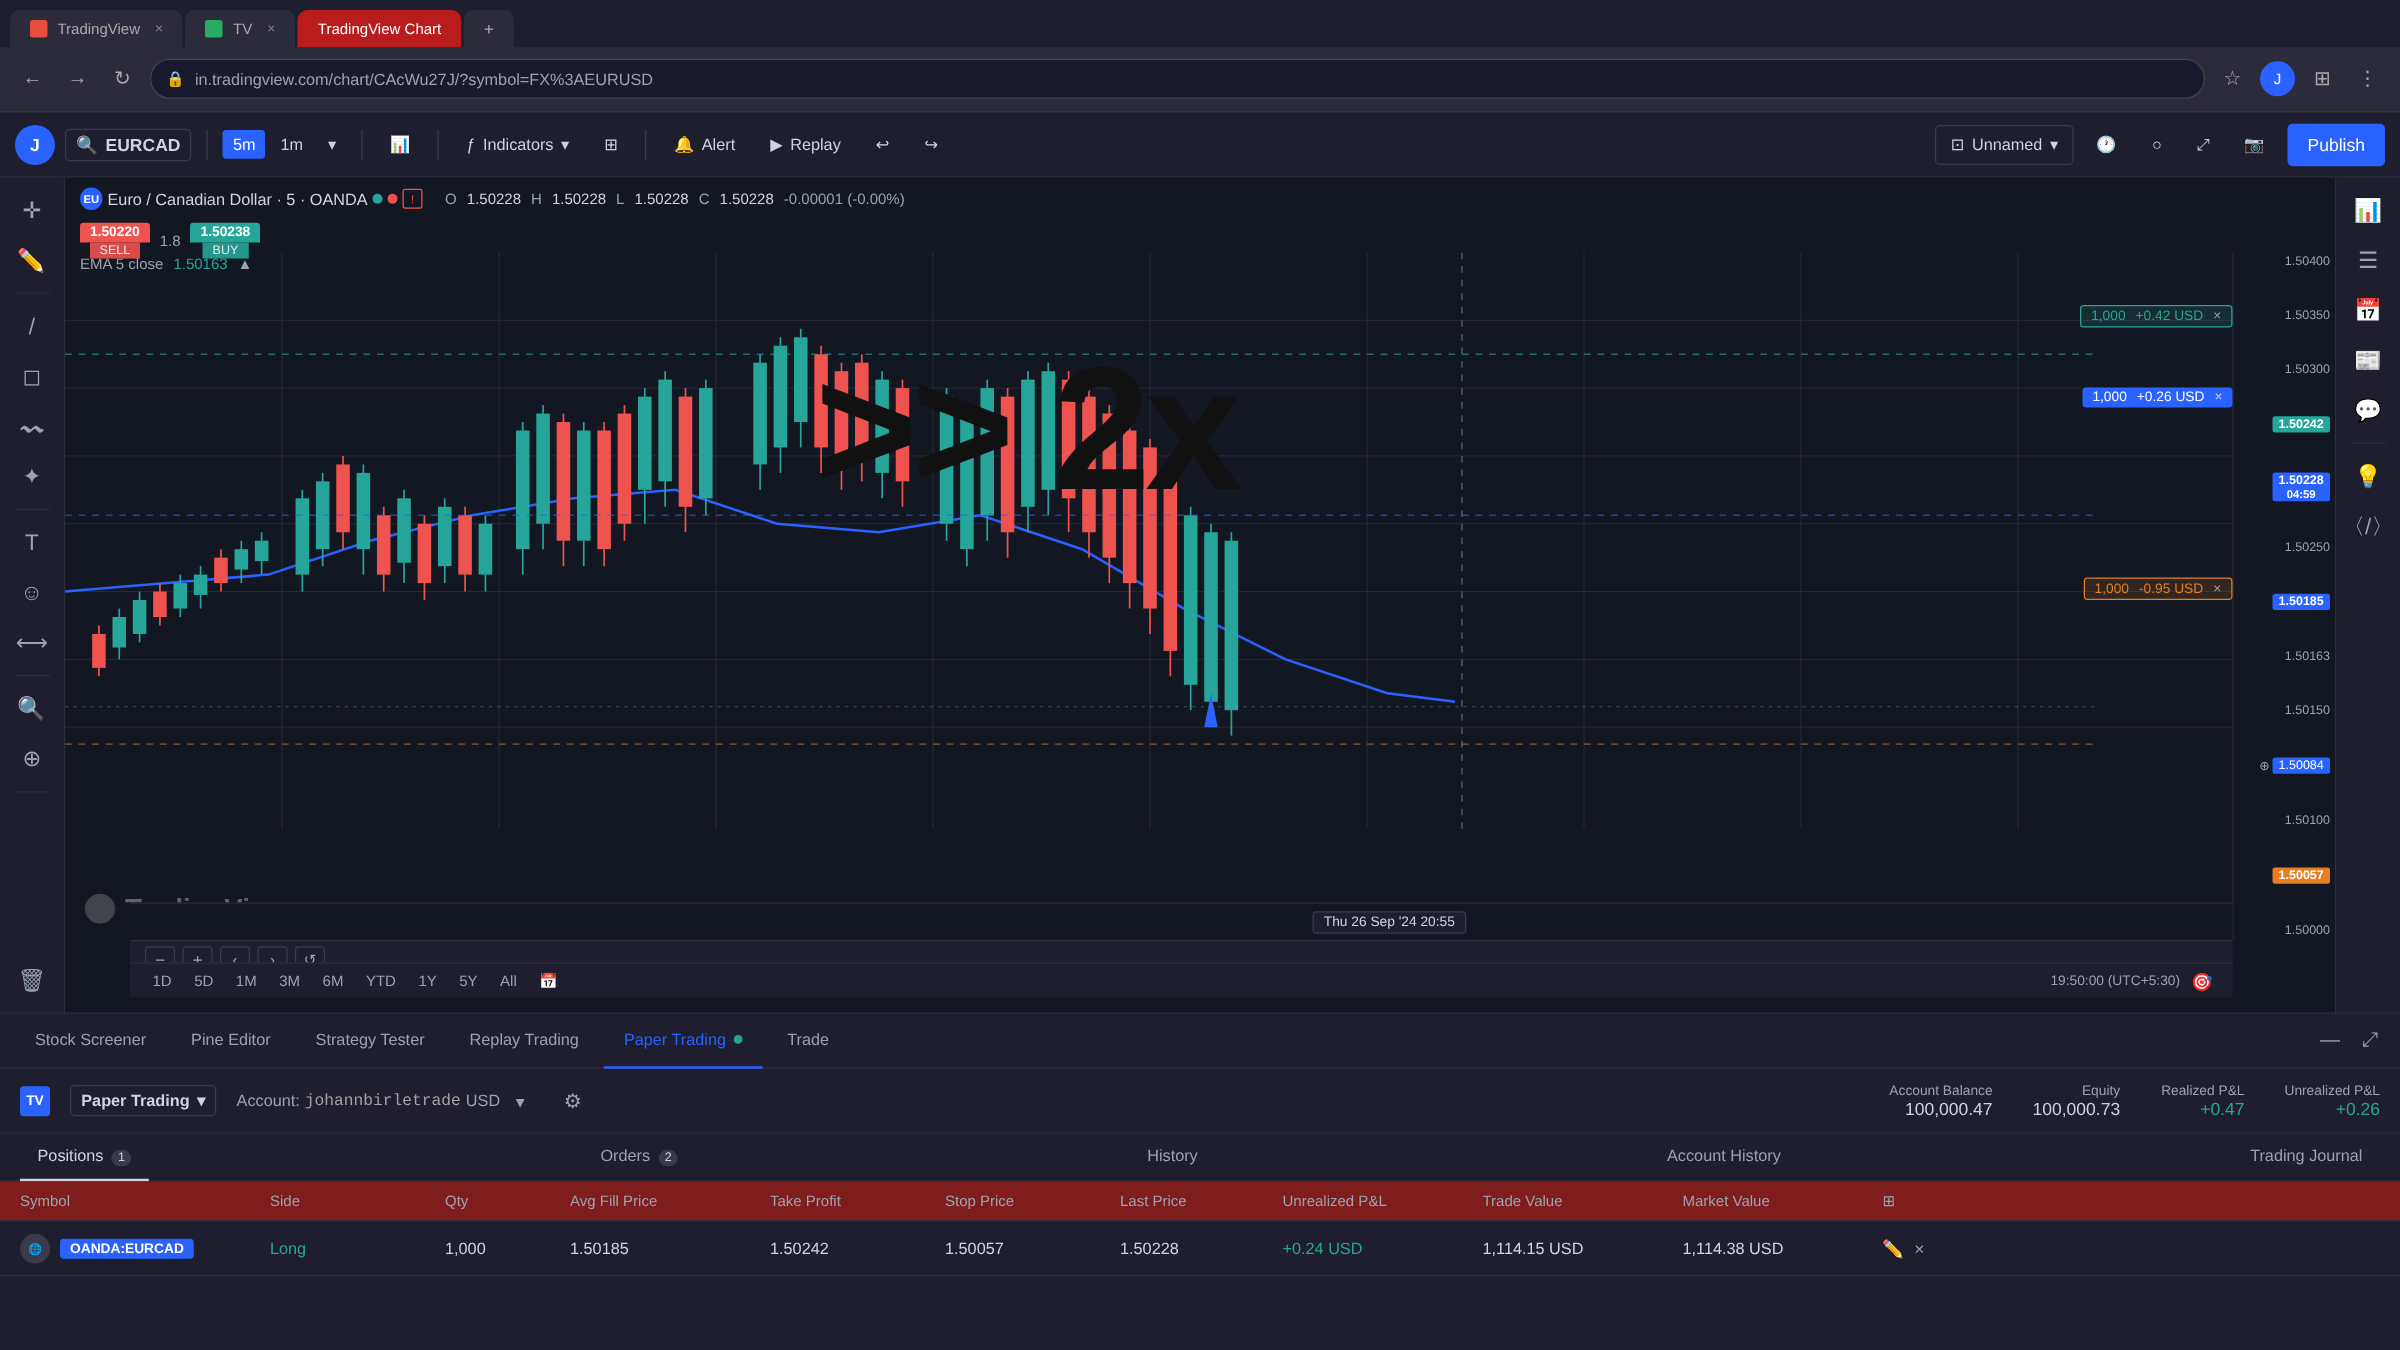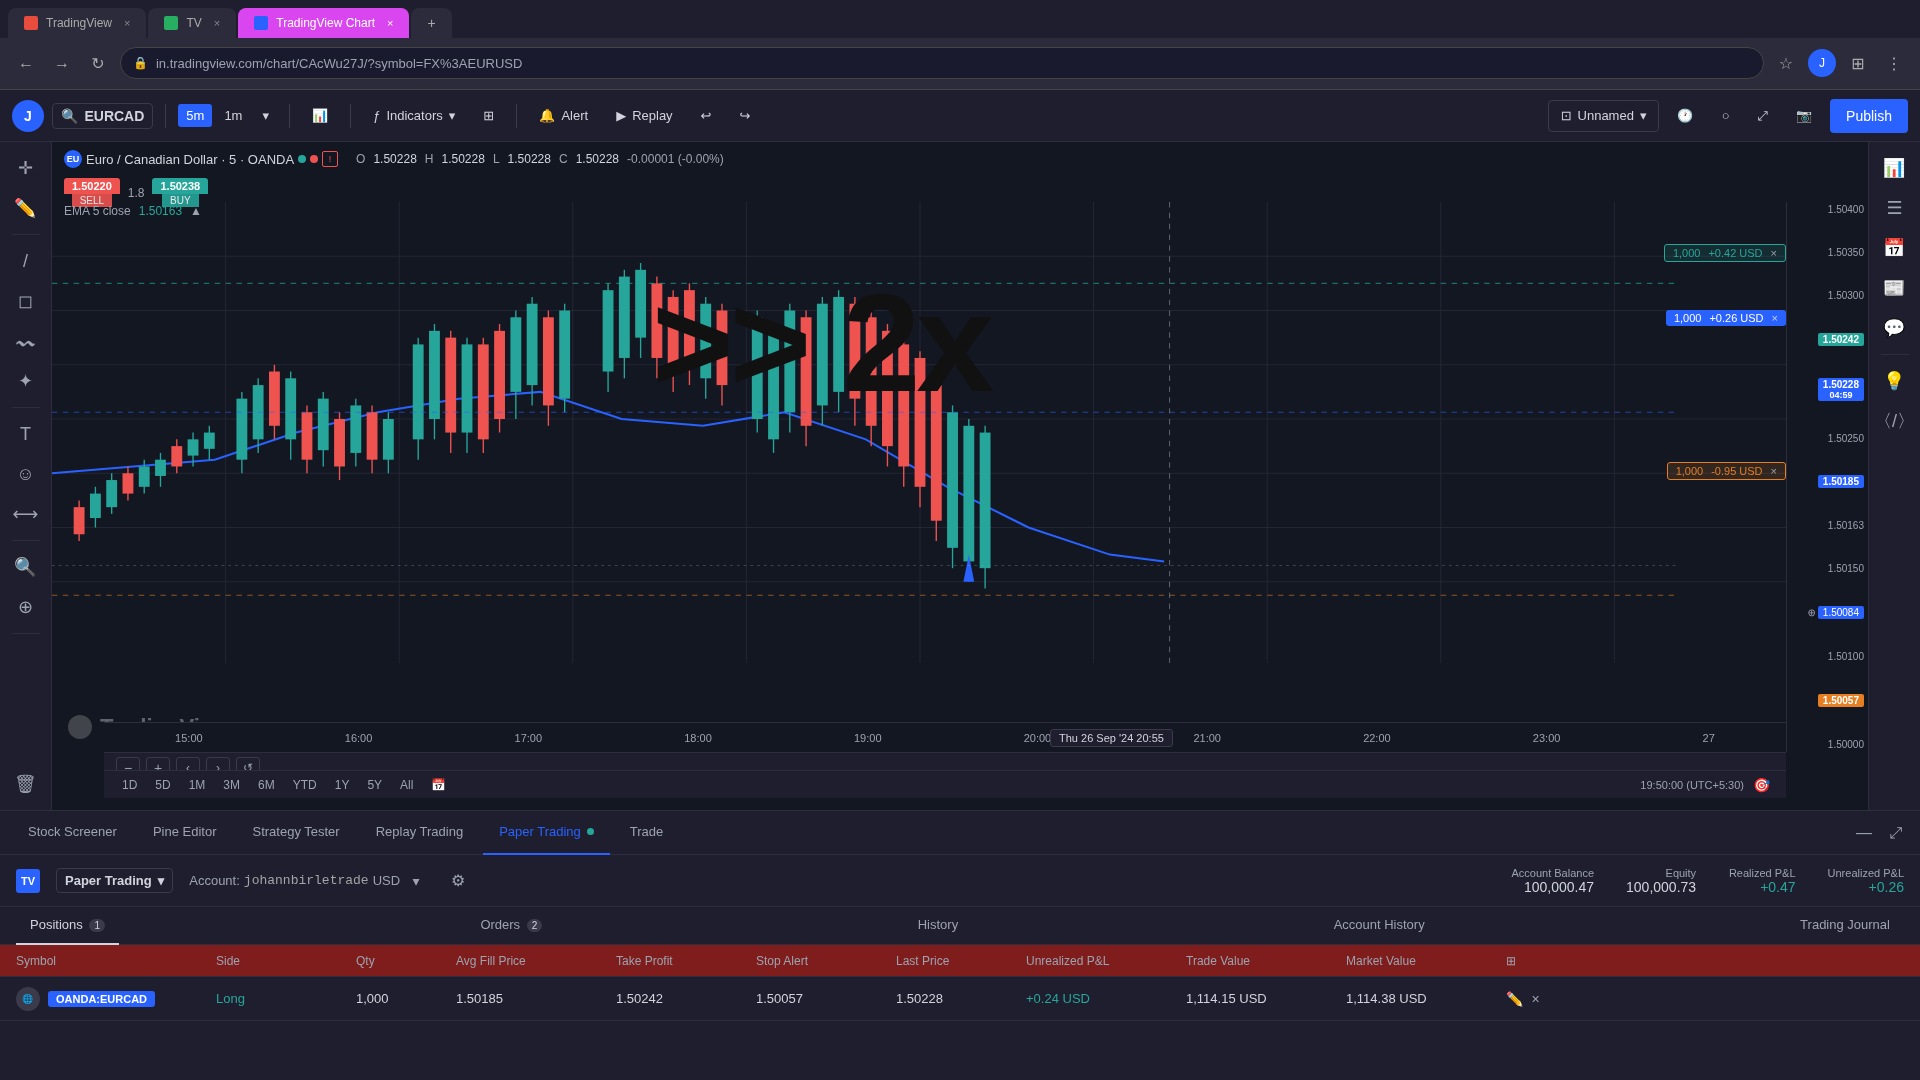--- a/index.html
+++ b/index.html
@@ -129,21 +129,21 @@
     <div class="browser-tab">
       <div class="browser-tab-favicon" style="background:#e74c3c;"></div>
       <span style="font-size:12px;color:#aaa;">TradingView</span>
       <span class="browser-tab-close">×</span>
     </div>
     <div class="browser-tab">
       <div class="browser-tab-favicon" style="background:#27ae60;"></div>
       <span style="font-size:12px;color:#aaa;">TV</span>
       <span class="browser-tab-close">×</span>
     </div>
-    <div class="browser-tab" style="background:#d946ef;">
+    <div class="browser-tab" style="background:#b91c1c;flex-direction:column;">
       <div class="browser-tab-favicon" style="background:#2962ff;"></div>
       <span style="font-size:12px;color:#fff;">TradingView Chart</span>
       <span class="browser-tab-close" style="color:#fff;">×</span>
     </div>
     <div class="browser-tab">
       <span style="font-size:14px;color:#aaa;">+</span>
     </div>
   </div>
   <div class="browser-nav">
     <button class="nav-btn">←</button>
@@ -496,32 +496,20 @@
 
         <div style="display:flex;justify-content:flex-end;">
           <div style="background:#e67e22;color:#fff;font-size:10px;padding:1px 5px;border-radius:2px;font-weight:600;">1.50057</div>
         </div>
         <div style="display:flex;justify-content:flex-end;align-items:center;">
           <span style="font-size:10px;color:#9ca3af;">1.50000</span>
         </div>
       </div>
 
       <div style="position:absolute;bottom:58px;left:52px;right:82px;height:30px;background:#131722;border-top:1px solid #2d2d3d;display:flex;align-items:center;">
-        <div style="display:flex;width:100%;justify-content:space-around;">
-          <span style="font-size:11px;color:#9ca3af;">15:00</span>
-          <span style="font-size:11px;color:#9ca3af;">16:00</span>
-          <span style="font-size:11px;color:#9ca3af;">17:00</span>
-          <span style="font-size:11px;color:#9ca3af;">18:00</span>
-          <span style="font-size:11px;color:#9ca3af;">19:00</span>
-          <span style="font-size:11px;color:#9ca3af;">20:00</span>
-          <span style="font-size:11px;color:#9ca3af;">21:00</span>
-          <span style="font-size:11px;color:#9ca3af;">22:00</span>
-          <span style="font-size:11px;color:#9ca3af;">23:00</span>
-          <span style="font-size:11px;color:#9ca3af;">27</span>
-        </div>
 
         <div style="position:absolute;left:calc(61% - 80px);background:#1e1e2e;border:1px solid #3a3a4a;border-radius:3px;padding:2px 8px;font-size:11px;color:#d1d4dc;white-space:nowrap;">Thu 26 Sep '24  20:55</div>
       </div>
 
       <div style="position:absolute;bottom:28px;left:52px;right:82px;height:30px;background:#1e1e2e;border-top:1px solid #2d2d3d;display:flex;align-items:center;padding:0 12px;gap:6px;">
         <button style="width:24px;height:22px;border:1px solid #3a3a4a;background:transparent;color:#9ca3af;cursor:pointer;border-radius:3px;font-size:14px;">−</button>
         <button style="width:24px;height:22px;border:1px solid #3a3a4a;background:transparent;color:#9ca3af;cursor:pointer;border-radius:3px;font-size:14px;">+</button>
         <button style="width:24px;height:22px;border:1px solid #3a3a4a;background:transparent;color:#9ca3af;cursor:pointer;border-radius:3px;font-size:12px;">‹</button>
         <button style="width:24px;height:22px;border:1px solid #3a3a4a;background:transparent;color:#9ca3af;cursor:pointer;border-radius:3px;font-size:12px;">›</button>
         <button style="width:24px;height:22px;border:1px solid #3a3a4a;background:transparent;color:#9ca3af;cursor:pointer;border-radius:3px;font-size:12px;">↺</button>
@@ -640,21 +628,21 @@
     </div>
 
     <div class="positions-table">
 
       <div class="table-header">
         <span class="th col-symbol">Symbol</span>
         <span class="th col-side">Side</span>
         <span class="th col-qty">Qty</span>
         <span class="th col-price">Avg Fill Price</span>
         <span class="th col-tp">Take Profit</span>
-        <span class="th col-sl">Stop Alert</span>
+        <span class="th col-sl">Stop Price</span>
         <span class="th col-last">Last Price</span>
         <span class="th col-unrealized">Unrealized P&amp;L</span>
         <span class="th col-trade">Trade Value</span>
         <span class="th col-market">Market Value</span>
         <span class="th col-actions">⊞</span>
       </div>
 
       <div class="table-row">
         <div class="td col-symbol symbol-cell">
           <div class="symbol-avatar">

